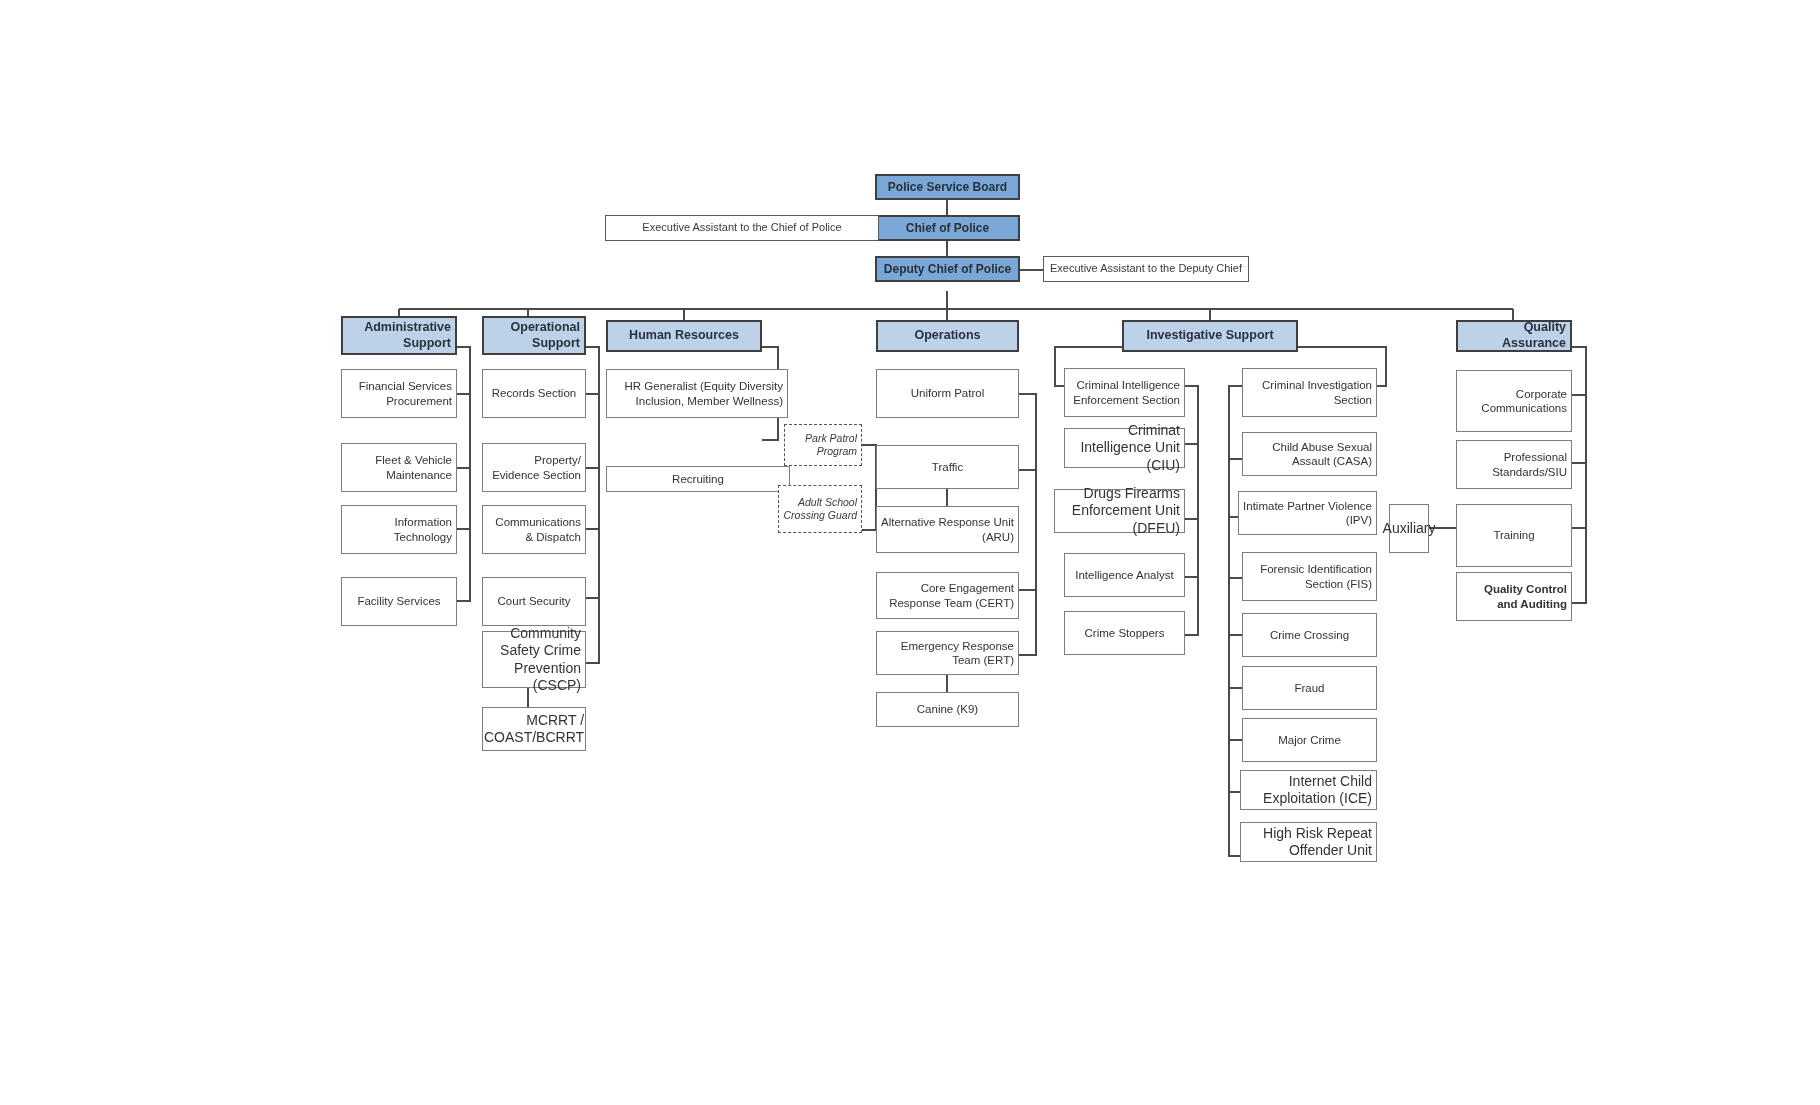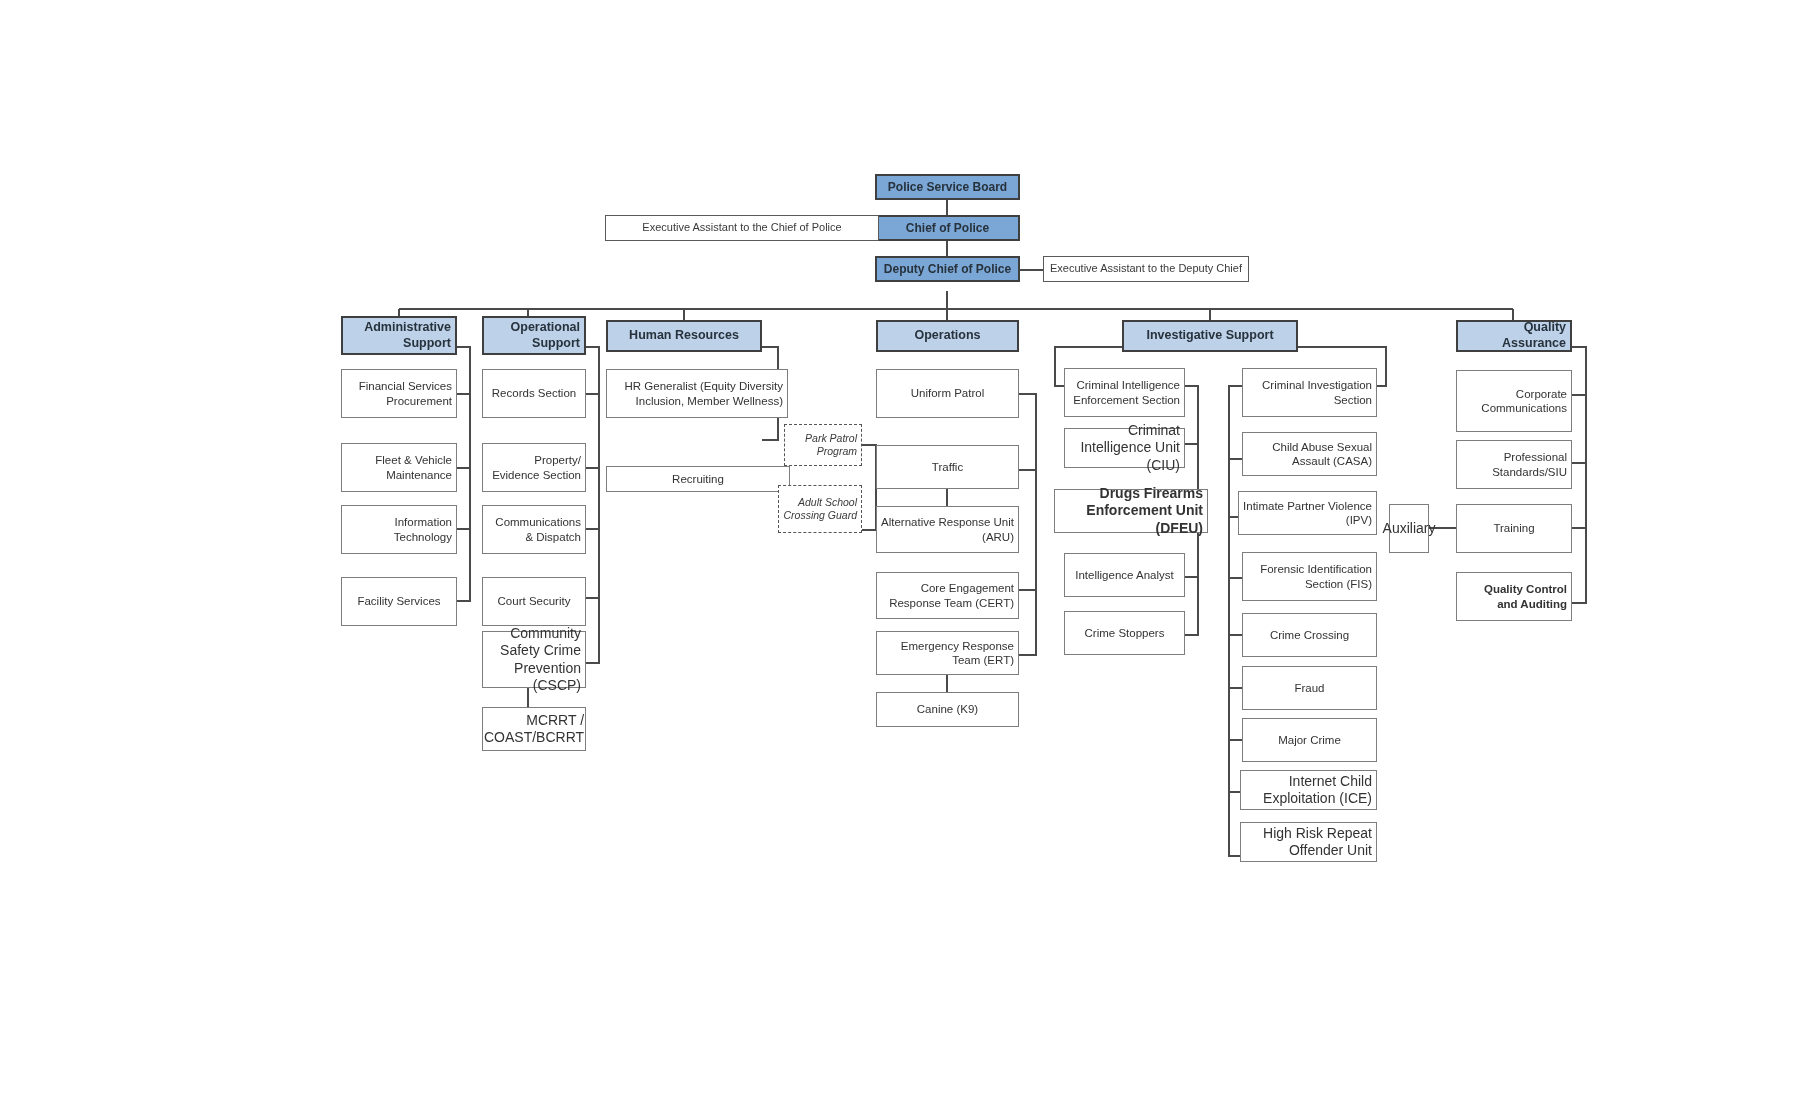--- a/index.html
+++ b/index.html
@@ -220,21 +220,21 @@
   <div class="node" style="left:876px;top:692px;width:143px;height:35px;">
     <span>Canine (K9)</span>
   </div>
 
   <div class="node" style="left:1064px;top:368px;width:121px;height:49px;">
     <span>Criminal Intelligence Enforcement Section</span>
   </div>
   <div class="node small" style="left:1064px;top:428px;width:121px;height:40px;">
     <span>Criminat Intelligence Unit (CIU)</span>
   </div>
-  <div class="node small" style="left:1054px;top:489px;width:154px;height:44px;font-weight:bold;">
+  <div class="node small" style="left:1054px;top:489px;width:131px;height:44px;">
     <span>Drugs Firearms Enforcement Unit (DFEU)</span>
   </div>
   <div class="node" style="left:1064px;top:553px;width:121px;height:44px;">
     <span>Intelligence Analyst</span>
   </div>
   <div class="node" style="left:1064px;top:611px;width:121px;height:44px;">
     <span>Crime Stoppers</span>
   </div>
 
   <div class="node" style="left:1242px;top:368px;width:135px;height:49px;">
@@ -264,21 +264,21 @@
   <div class="node small" style="left:1240px;top:822px;width:137px;height:40px;">
     <span>High Risk Repeat Offender Unit</span>
   </div>
 
   <div class="node" style="left:1456px;top:370px;width:116px;height:62px;">
     <span>Corporate Communications</span>
   </div>
   <div class="node" style="left:1456px;top:440px;width:116px;height:49px;">
     <span>Professional Standards/SIU</span>
   </div>
-  <div class="node" style="left:1456px;top:504px;width:116px;height:49px;">
+  <div class="node" style="left:1456px;top:504px;width:116px;height:63px;">
     <span>Training</span>
   </div>
   <div class="node small" style="left:1389px;top:504px;width:40px;height:49px;">
     <span>Auxiliary</span>
   </div>
   <div class="node" style="left:1456px;top:572px;width:116px;height:49px;font-weight:bold;">
     <span>Quality Control and Auditing</span>
   </div>
 
 </div>

